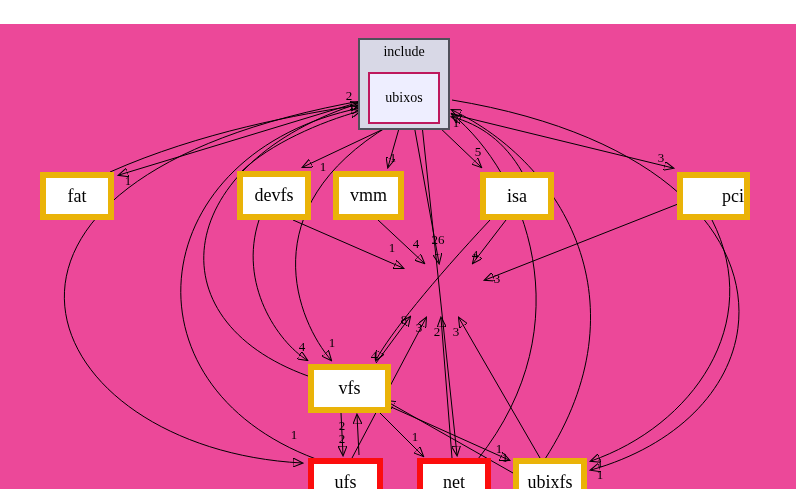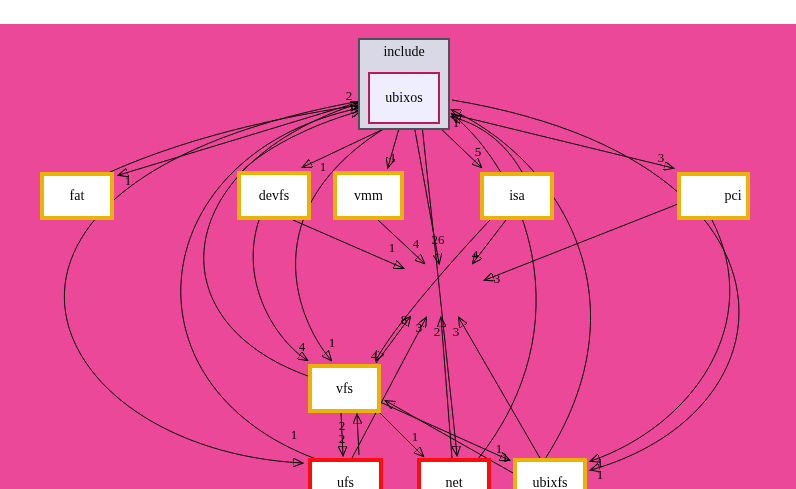--- a/index.html
+++ b/index.html
@@ -1,22 +1,22 @@
 <!DOCTYPE html>
 <html><head>
 <meta charset="utf-8">
 <style>
   html,body{margin:0;padding:0;background:#fff;}
   .canvas{position:relative;width:796px;height:489px;background:#ec4899;overflow:hidden;
           font-family:Liberation Serif, serif;margin-top:24px;}
   svg.edges{position:absolute;left:0;top:0;width:796px;height:489px;}
   svg.edges path{fill:none;stroke:#000;stroke-width:1;}
   .node{position:absolute;display:flex;align-items:center;justify-content:center;
-        background:#fff;border:4px solid #eab308;box-sizing:border-box;
-        font-size:14px;color:#000;cursor:pointer;}
+        background:#fff;border:6px solid #eab308;box-sizing:border-box;
+        font-size:18px;color:#000;cursor:pointer;}
   .node.error{border-color:#fc0d0d;}
   .dirbox{position:absolute;background:#d8d8e6;border:2px solid #50505a;box-sizing:border-box;cursor:pointer;}
   .dirbox .dirtitle{position:absolute;top:4px;left:0;width:100%;text-align:center;
         font-size:14px;color:#000;}
   .innerbox{position:absolute;background:#eeeeff;border:2px solid #be185d;box-sizing:border-box;
         display:flex;align-items:center;justify-content:center;font-size:14px;cursor:pointer;}
   .ecount{position:absolute;transform:translate(-50%,-50%);font-size:13px;color:#000;
         line-height:1;background:transparent;}
 </style>
 </head>
@@ -90,21 +90,21 @@
   </div>
   <div class="node" style="left:333px;top:147px;width:71px;height:49px;">
     <span>vmm</span>
   </div>
   <div class="node" style="left:480px;top:148px;width:74px;height:48px;">
     <span>isa</span>
   </div>
   <div class="node" style="left:677px;top:148px;width:73px;height:48px;padding-left:39px;">
     <span>pci</span>
   </div>
-  <div class="node" style="left:308px;top:340px;width:73px;height:49px;">
+  <div class="node" style="left:308px;top:340px;width:83px;height:49px;">
     <span>vfs</span>
   </div>
   <div class="node error" style="left:308px;top:434px;width:75px;height:49px;">
     <span>ufs</span>
   </div>
   <div class="node error" style="left:417px;top:434px;width:74px;height:49px;">
     <span>net</span>
   </div>
   <div class="node" style="left:513px;top:434px;width:74px;height:49px;">
     <span>ubixfs</span>

